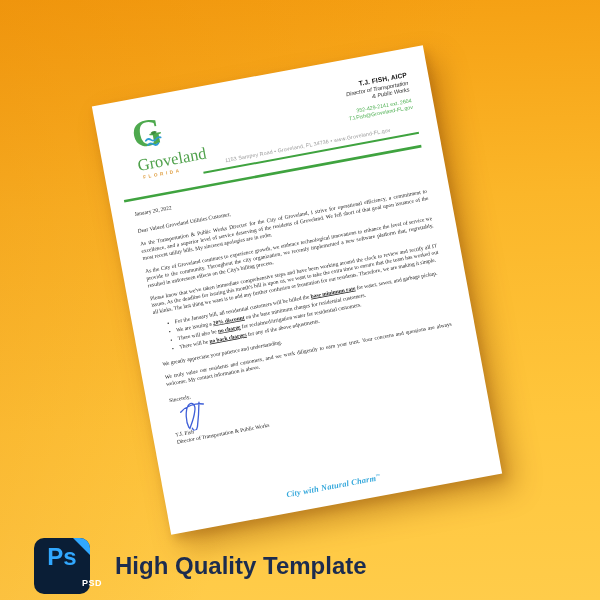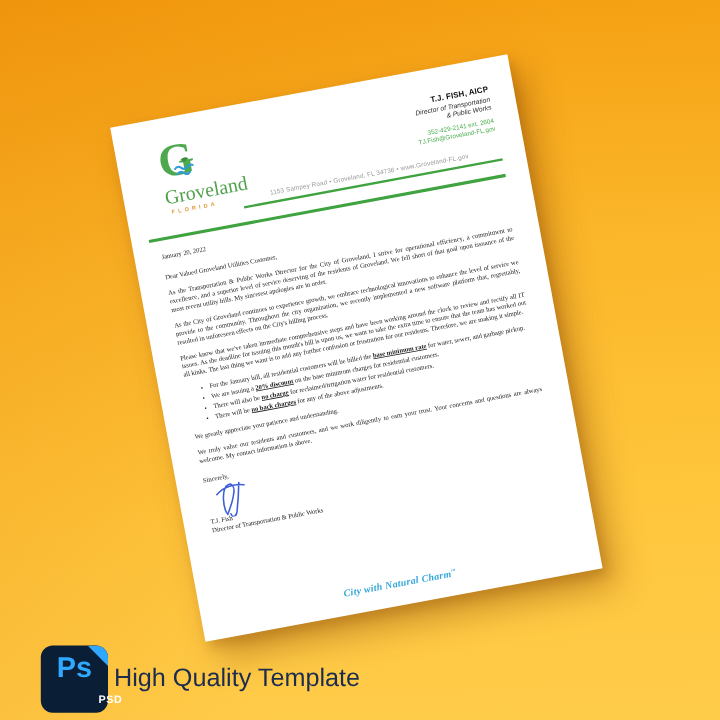--- a/index.html
+++ b/index.html
@@ -55,27 +55,27 @@
   .signer{line-height:1.3;}
 
   .slogan{
     position:absolute;left:0;right:0;bottom:20px;text-align:center;
     font-family:"Liberation Serif","DejaVu Serif",serif;
     font-style:italic;font-weight:bold;font-size:12.5px;color:#33A7DB;letter-spacing:.4px;
   }
   .slogan sup{font-size:6px;}
 
   
-  .branding{position:absolute;left:34px;top:538px;display:flex;align-items:center;gap:5px;}
+  .branding{position:absolute;left:34px;top:538px;display:flex;align-items:center;gap:25px;}
   .psd-icon{position:relative;width:56px;height:56px;background:#0A1E36;border-radius:10px;flex:0 0 auto;}
   .psd-fold{position:absolute;top:0;right:0;width:17px;height:17px;background:#31A8FF;
     clip-path:polygon(0 0,100% 0,100% 100%);border-top-right-radius:10px;}
   .psd-ps{position:absolute;top:7px;left:0;right:0;text-align:center;font-size:24px;font-weight:bold;color:#31A8FF;line-height:1;}
   .psd-label{position:absolute;bottom:6px;left:0;right:0;text-align:center;font-size:9px;font-weight:bold;color:#ffffff;letter-spacing:.5px;margin-left:48px;}
-  .brand-text{color:#1C2C4F;font-weight:normal;font-size:21px;line-height:1.3;}
+  .brand-text{color:#1C2C4F;font-weight:bold;font-size:24px;line-height:1.3;}
 </style>
 </head>
 <body>
 
 <div class="stage">
 
   <div class="paper">
 
     <div class="contact">
       <div class="nm">T.J. FISH, AICP</div>

